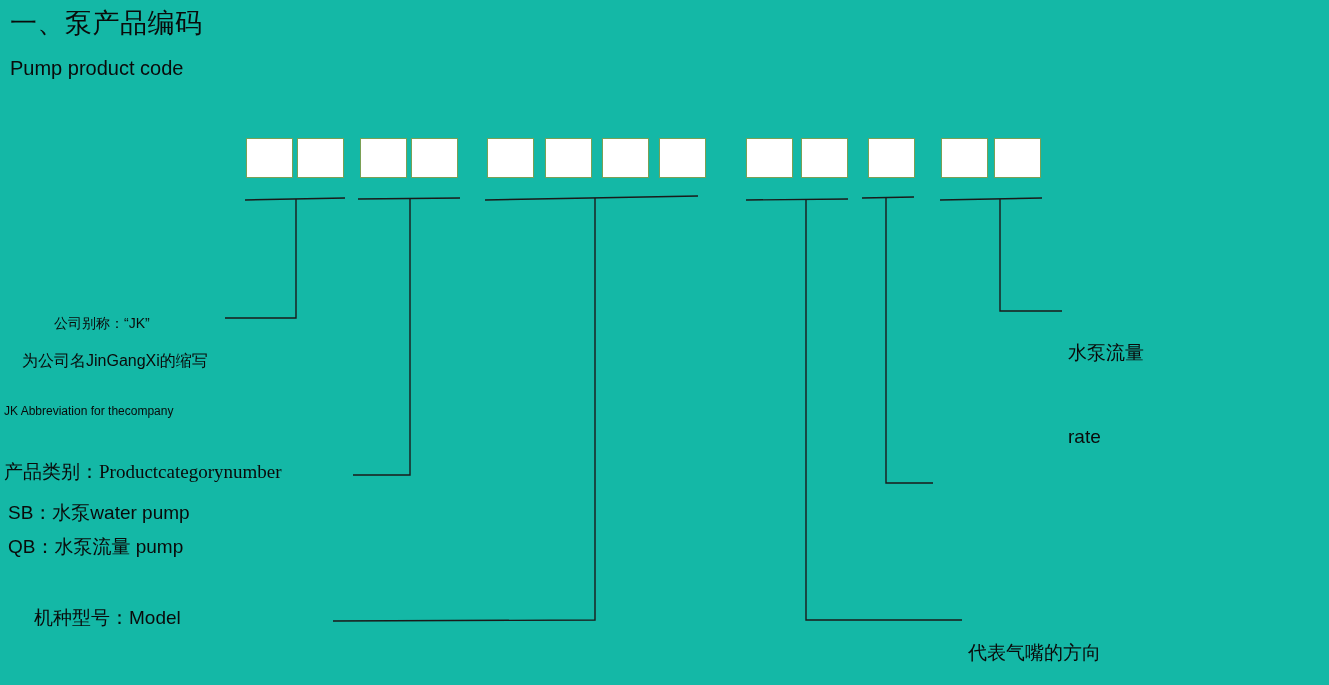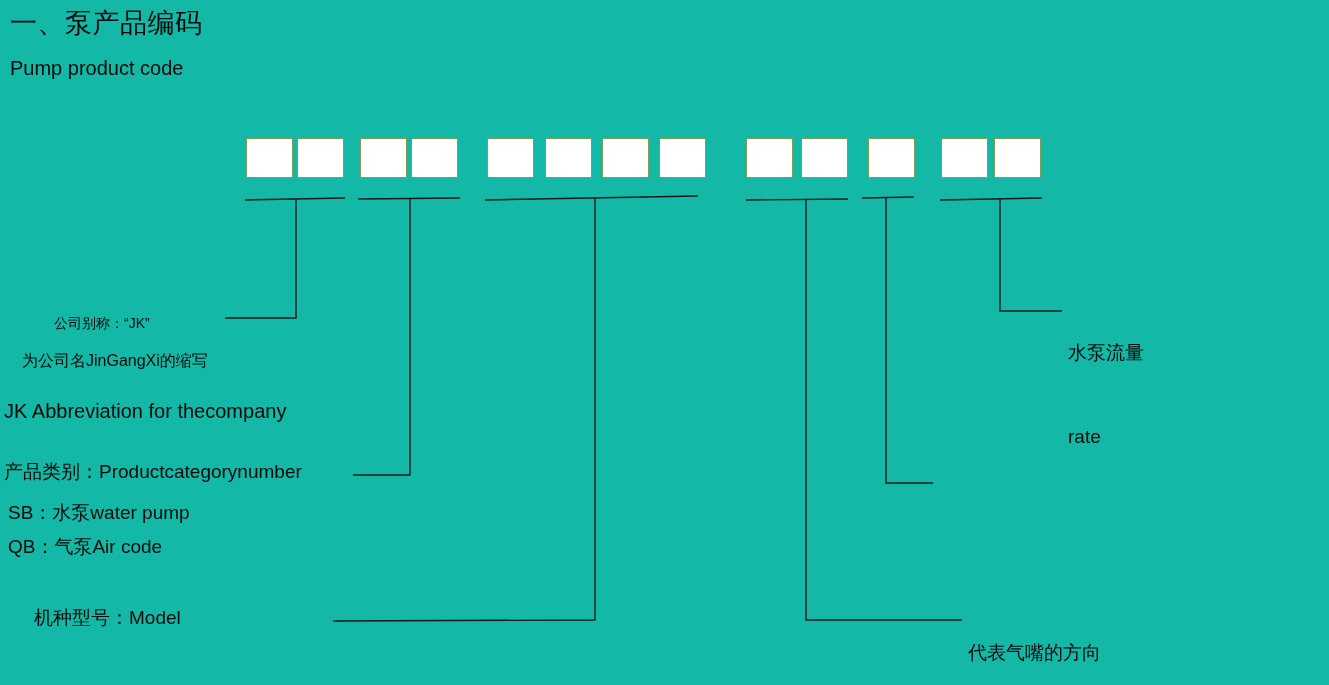--- a/index.html
+++ b/index.html
@@ -61,23 +61,23 @@
     position: absolute;
     white-space: pre;
   }
   .note .ln {
     display: block;
     white-space: pre;
   }
 
   .n-company     { left: 54px;  top: 306px; font-size: 14px; line-height: 34px; }
   .n-company2    { left: 22px;   top: 344px; font-size: 16px; line-height: 34px; }
-  .n-company3    { left: 4px;   top: 394px; font-size: 20px; line-height: 34px; }
+  .n-company3    { left: 4px;   top: 394px; font-size: 12px; line-height: 34px; }
 
-  .n-category    { left: 4px;   top: 456px; font-size: 19px; line-height: 32px; }
+  .n-category    { left: 4px;   top: 456px; font-size: 19px; line-height: 32px; font-family: Liberation Serif, serif; }
   .n-sb          { left: 8px;   top: 497px; font-size: 19px; line-height: 32px; }
   .n-qb          { left: 8px;   top: 531px; font-size: 19px; line-height: 32px; }
 
   .n-model       { left: 34px;  top: 602px; font-size: 19px; line-height: 32px; }
 
   .n-flow        { left: 1068px; top: 283px; font-size: 19px; line-height: 28px; }
   .n-nozzle      { left: 938px;  top: 448px; font-size: 19px; line-height: 28px; }
   .n-voltage     { left: 968px;  top: 583px; font-size: 19px; line-height: 28px; }
 
   .cn { font-size: 19px; }
@@ -132,21 +132,21 @@
       <path d="M1000 199 L1000 311 L1062 311"></path>
     </g>
   </svg>
 
   <div class="note n-company">公司别称：“JK”</div>
   <div class="note n-company2">为公司名JinGangXi的缩写</div>
   <div class="note n-company3">JK Abbreviation for thecompany</div>
 
   <div class="note n-category">产品类别：Productcategorynumber</div>
   <div class="note n-sb">SB：水泵water pump</div>
-  <div class="note n-qb">QB：气泵Air code</div>
+  <div class="note n-qb">QB：水泵流量 pump</div>
 
   <div class="note n-model">机种型号：Model</div>
 
   <div class="note n-flow">
     <span class="ln cn">水泵流量</span>
     <span class="ln en">rate</span>
   </div>
 
 
   <div class="note n-voltage">

